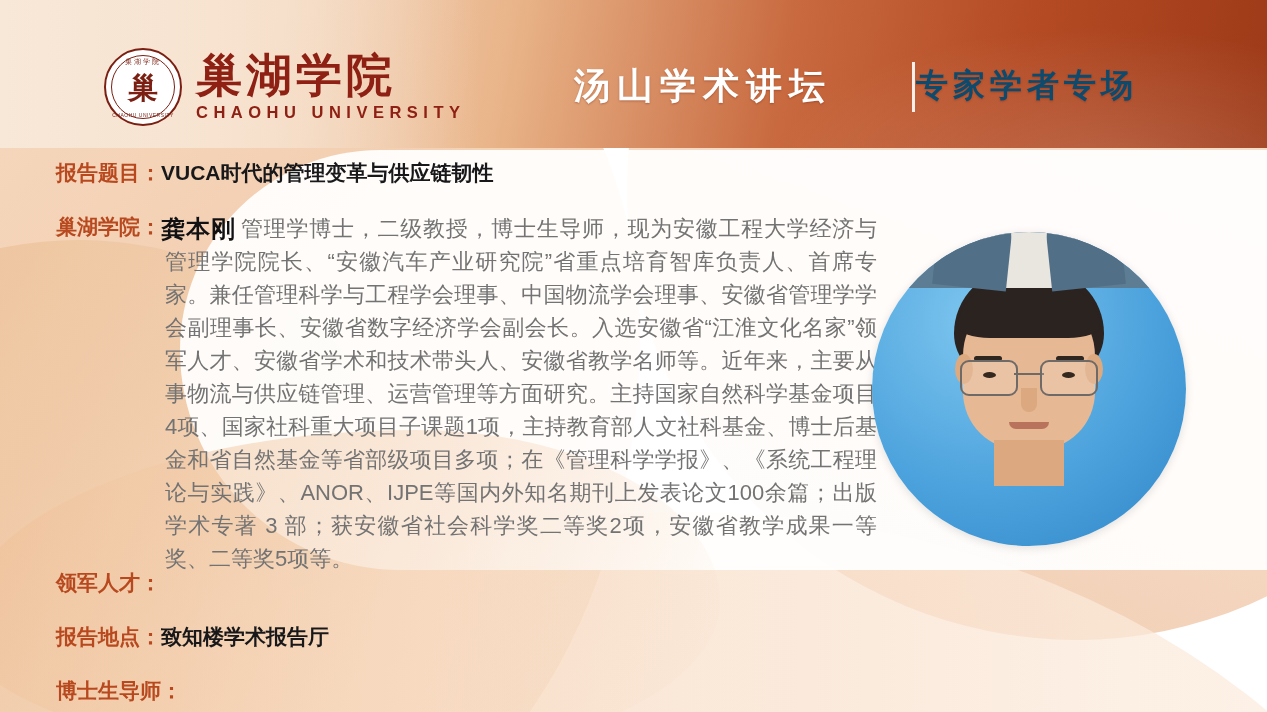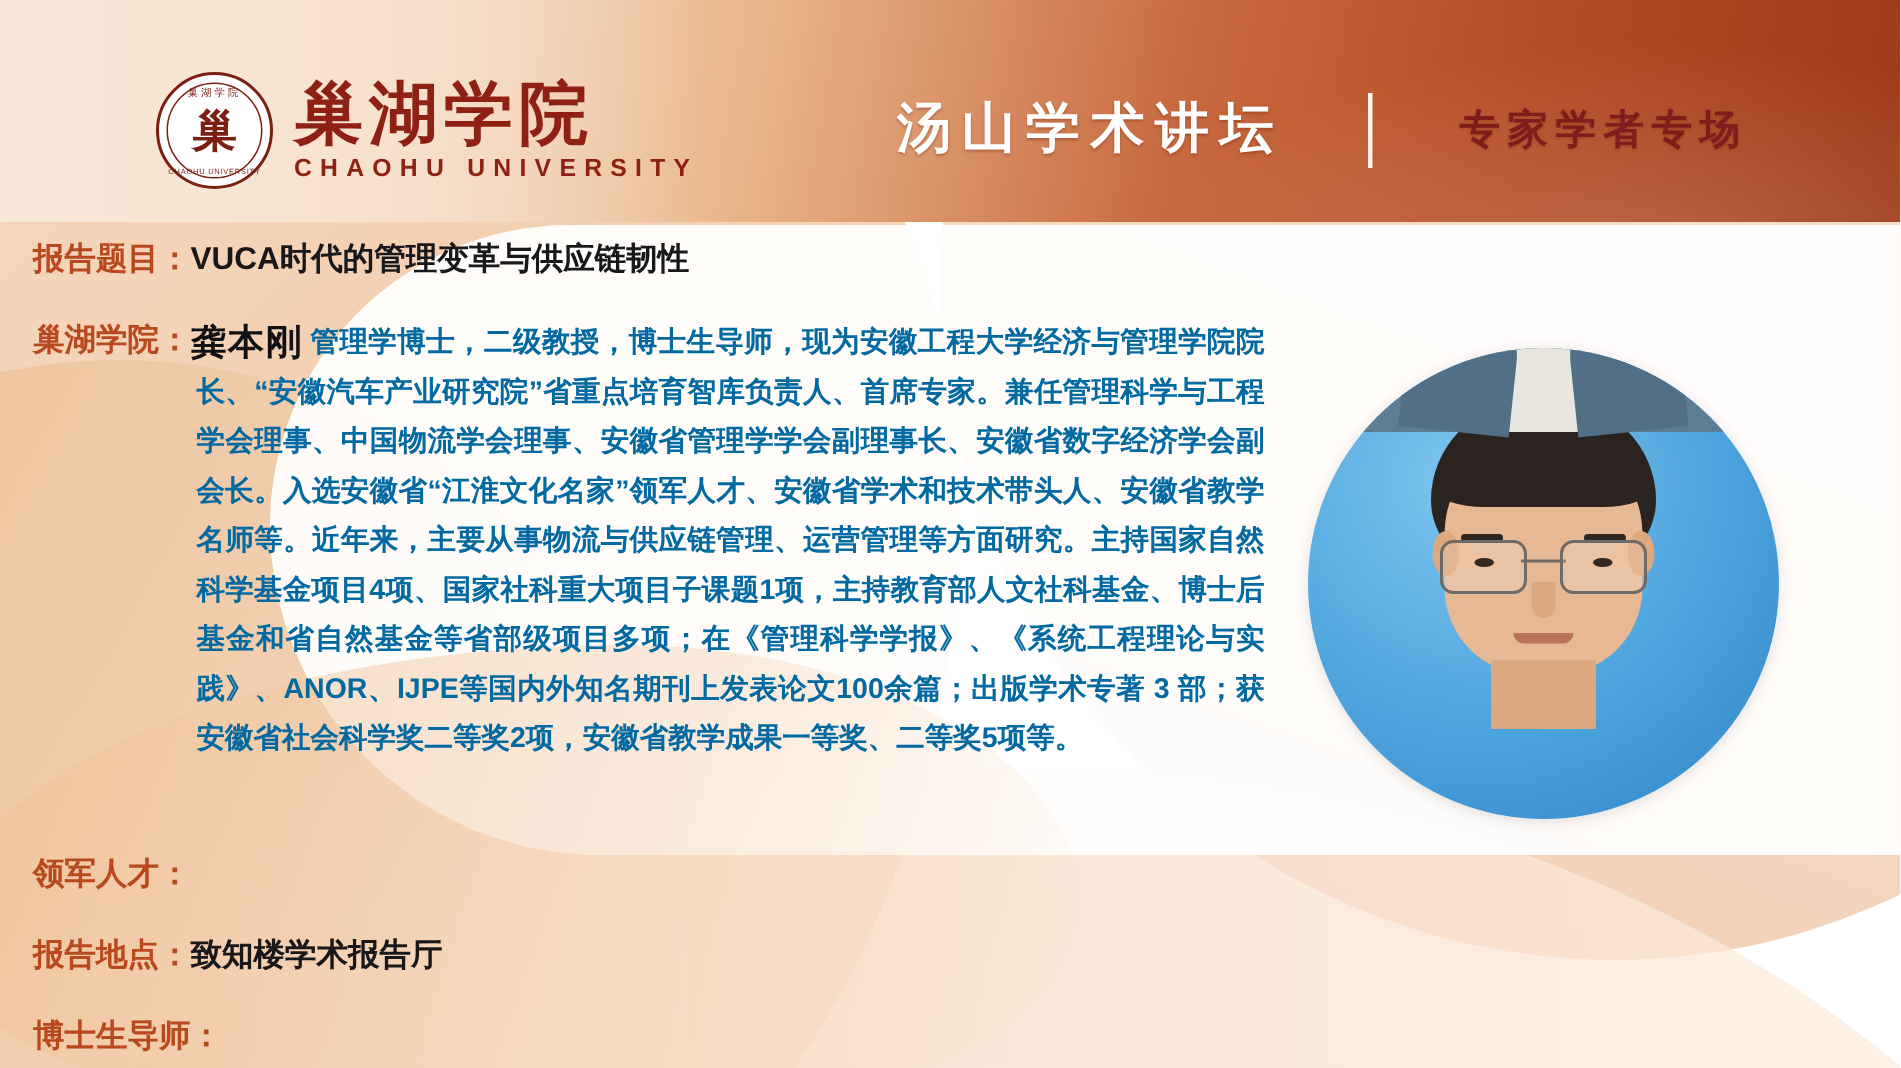--- a/index.html
+++ b/index.html
@@ -191,49 +191,49 @@
     position: absolute;
     left: 574px;
     top: 86px;
     transform: translateY(-50%);
     font-family: "Liberation Serif", serif;
     font-size: 36px;
     font-weight: 700;
     color: #ffffff;
     letter-spacing: 7px;
     text-shadow: 0 1px 2px rgba(100,30,10,.35);
-    margin-left: 24px;
   }
   .header-divider {
     position: absolute;
     left: 912px;
     top: 62px;
     width: 3px;
     height: 50px;
     background: #ffffff;
     opacity: .9;
   }
   .header-subtitle {
     position: absolute;
-    left: 973px;
+    left: 916px;
     top: 86px;
     transform: translateY(-50%);
     font-family: "Liberation Serif", serif;
-    font-size: 27px;
-    font-weight: 700;
-    color: #7f1d1d;
+    font-size: 32px;
+    font-weight: 700;
+    color: #0c4a6e;
     letter-spacing: 5px;
     text-shadow: 0 1px 2px rgba(100,30,10,.3);
   }
 
   
   .row {
     position: absolute;
     display: flex;
     align-items: flex-start;
+    margin-left: 34px;
   }
   .row-label {
     font-family: "Liberation Sans", sans-serif;
     font-size: 21px;
     font-weight: 700;
     color: #b8491f;
     white-space: nowrap;
     line-height: 1.4;
   }
   .row-colon {
@@ -260,23 +260,23 @@
   .bio-name {
     font-family: "Liberation Sans", sans-serif;
     font-size: 24px;
     font-weight: 700;
     color: #111114;
     letter-spacing: 1px;
     white-space: nowrap;
   }
   .bio-text {
     font-family: "Liberation Sans", sans-serif;
-    font-size: 19px;
-    font-weight: 700;
-    color: #0369a1;
+    font-size: 22px;
+    font-weight: 400;
+    color: #737373;
     line-height: 33px;
     text-align: justify;
     width: 712px;
     text-indent: 0;
     margin-left: 4px;
   }
   .bio-block {
     position: relative;
     width: 730px;
   }

